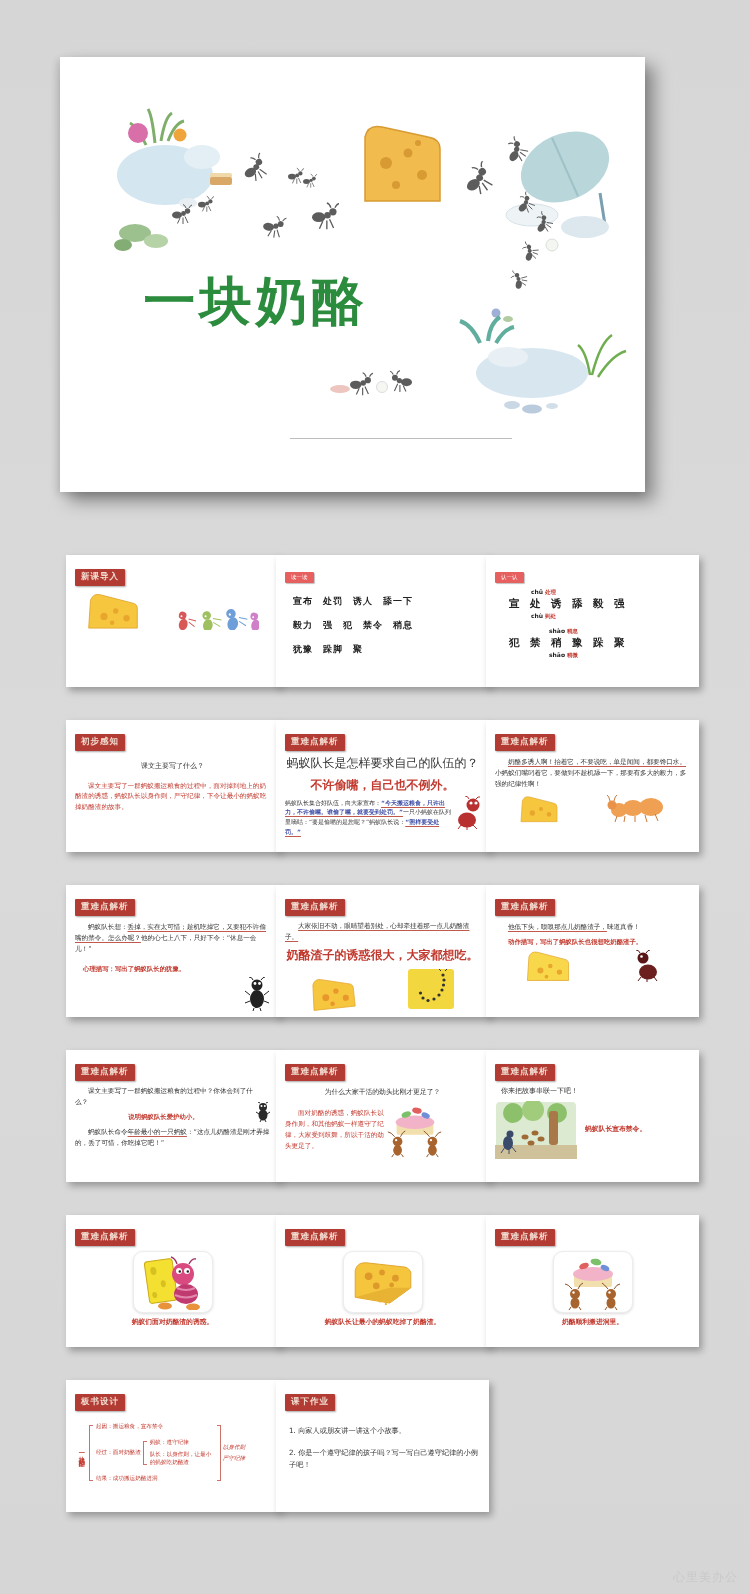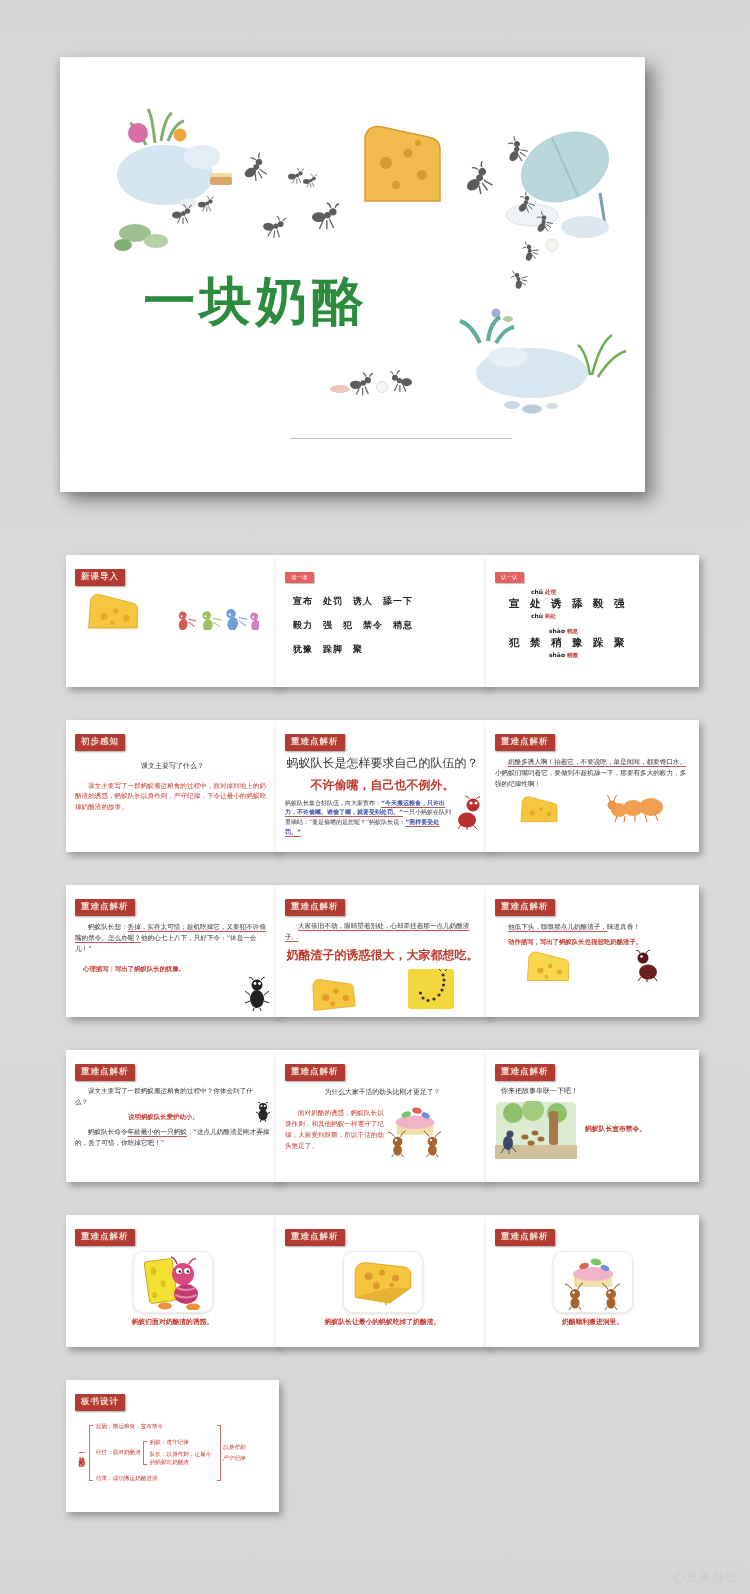--- a/index.html
+++ b/index.html
@@ -487,16 +487,21 @@
         <div>结果：成功搬运奶酪进洞</div>
       </div>
       <div class="brkr"></div>
       <div class="rlabel">
         <div>以身作则</div>
         <div>严守纪律</div>
       </div>
     </div>
   </div>
 
+  <div class="card">
+    <span class="badge">课下作业</span>
+    <p class="t" style="margin-top:14px;margin-left:4px;font-size:7.2px;">1. 向家人或朋友讲一讲这个小故事。</p>
+    <p class="t" style="margin-top:10px;margin-left:4px;font-size:7.2px;">2. 你是一个遵守纪律的孩子吗？写一写自己遵守纪律的小例子吧！</p>
+  </div>
 
 </div>
 
 <div class="watermark">心里美办公</div>
 
 </body></html>

